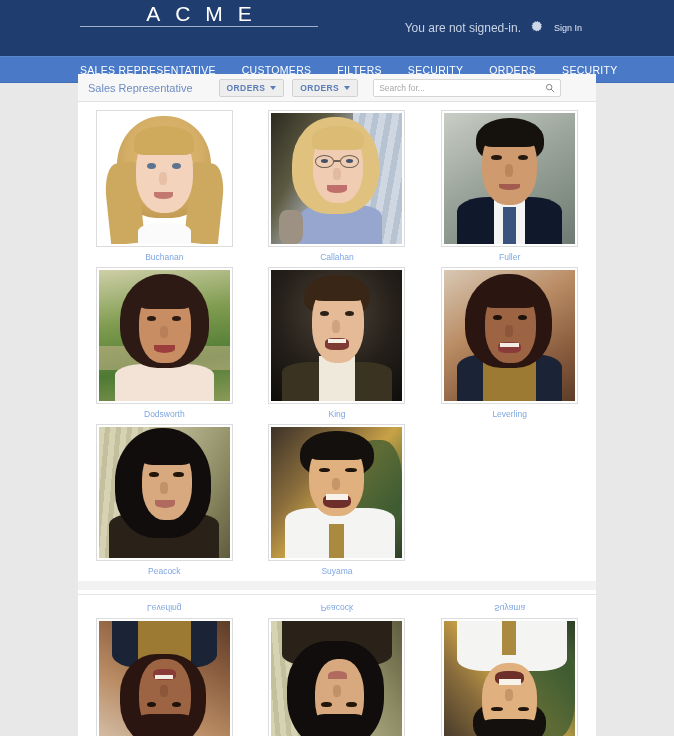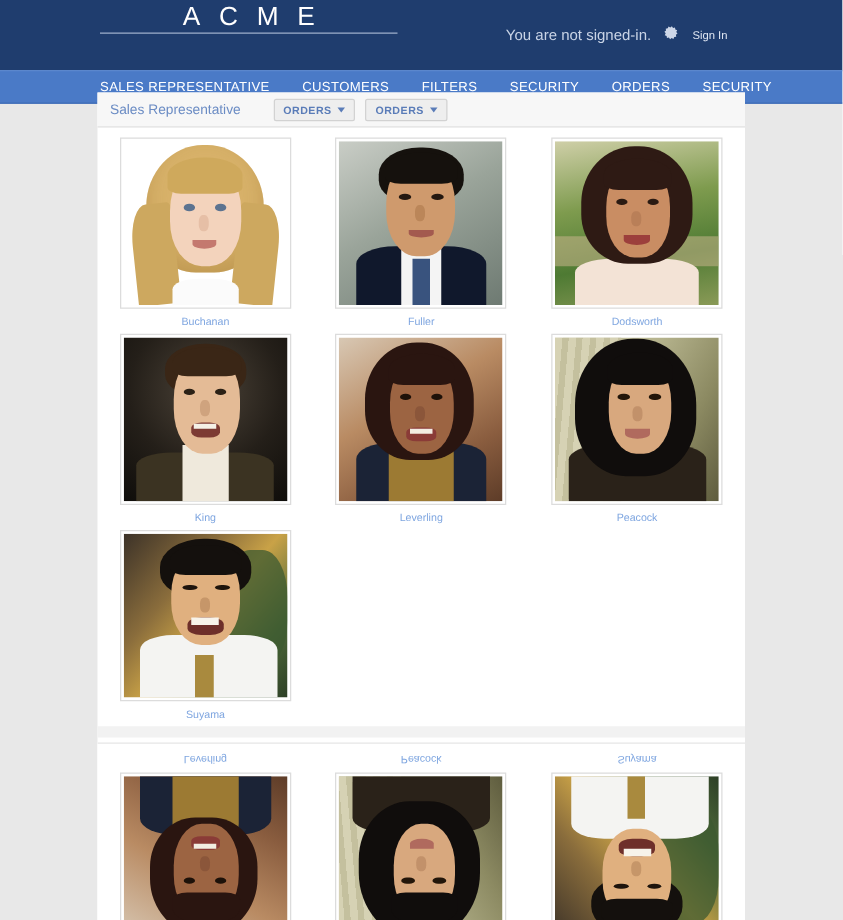--- a/index.html
+++ b/index.html
@@ -260,20 +260,29 @@
     <div class="tb-button">
       <span class="tb-button-label">ORDERS</span>
       <span class="caret"></span>
     </div>
 
     <div class="tb-button">
       <span class="tb-button-label">ORDERS</span>
       <span class="caret"></span>
     </div>
 
+    <div id="search-wrap">
+      <input id="search-input" type="text" placeholder="Search for..." style="">
+      <span>
+        <svg width="10" height="10" viewBox="0 0 24 24" fill="none" stroke="#8a8a8a" stroke-width="2.4">
+          <circle cx="10" cy="10" r="6.6"></circle>
+            <line x1="15" y1="15" x2="21.5" y2="21.5" stroke-linecap="round"></line>
+        </svg>
+      </span>
+    </div>
   </div>
 
   <div class="grid" id="main-grid">
       <div class="cell">
         <div class="card">
           <div class="photo">
             <div class="pt">
     <div class="bg" style="background:#ffffff"></div>
     <div class="el hair" style="left:14%;top:2%;width:72%;height:78%;background:#d8b26a;
          box-shadow:inset 0 -10px 18px rgba(150,110,40,.35)"></div>
@@ -283,20 +292,43 @@
     <div class="el" style="left:27%;top:10%;width:46%;height:22%;background:#cfa95c;border-radius:50% 50% 18% 18%"></div>
     <div class="el eye" style="left:37%;top:38%;width:7%;height:4.5%;background:#5c7390"></div>
     <div class="el eye" style="left:56%;top:38%;width:7%;height:4.5%;background:#5c7390"></div>
     <div class="el" style="left:46%;top:45%;width:6%;height:10%;background:#e6bfa6;border-radius:40%"></div>
     <div class="el mouth" style="left:42%;top:60%;width:15%;height:6%;background:#c4796f"></div>
     <div class="el" style="left:30%;top:84%;width:40%;height:16%;background:#fbfbfb;border-radius:40% 40% 0 0"></div>
             </div>
           </div>
         </div>
         <a class="name-label" href="#">Buchanan</a>
+      </div>
+      <div class="cell">
+        <div class="card">
+          <div class="photo">
+            <div class="pt">
+    <div class="bg" style="background:linear-gradient(120deg,#2b2a20 0%,#5d5a42 28%,#b9c2cf 55%,#dfe4ec 100%)"></div>
+    <div class="el" style="left:62%;top:0;width:38%;height:100%;background:repeating-linear-gradient(100deg,#cfd7e2 0 7px,#b8c3d2 7px 13px)"></div>
+    <div class="el" style="left:22%;top:70%;width:62%;height:30%;background:#97a6cf;border-radius:30% 30% 0 0"></div>
+    <div class="el hair" style="left:16%;top:3%;width:66%;height:74%;background:#e0c27e"></div>
+    <div class="el face" style="left:32%;top:13%;width:38%;height:56%;background:#f0cdb2"></div>
+    <div class="el" style="left:31%;top:10%;width:40%;height:18%;background:#dcbb74;border-radius:50% 50% 20% 20%"></div>
+    <div class="el" style="left:33%;top:32%;width:15%;height:10%;border:1.4px solid #6d6253;border-radius:50%"></div>
+    <div class="el" style="left:52%;top:32%;width:15%;height:10%;border:1.4px solid #6d6253;border-radius:50%"></div>
+    <div class="el" style="left:48%;top:36%;width:4%;height:1.4px;background:#6d6253"></div>
+    <div class="el eye" style="left:38%;top:35%;width:5%;height:3%;background:#41536b"></div>
+    <div class="el eye" style="left:57%;top:35%;width:5%;height:3%;background:#41536b"></div>
+    <div class="el" style="left:47%;top:42%;width:6%;height:9%;background:#e2baa0;border-radius:40%"></div>
+    <div class="el mouth" style="left:42%;top:55%;width:16%;height:6%;background:#c06f6c"></div>
+    <div class="el" style="left:6%;top:74%;width:18%;height:26%;background:#9c9182;border-radius:30%"></div>
+            </div>
+          </div>
+        </div>
+        <a class="name-label" href="#">Callahan</a>
       </div>
       <div class="cell">
         <div class="card">
           <div class="photo">
             <div class="pt">
     <div class="bg" style="background:linear-gradient(150deg,#c9cdc6 0%,#9aa49a 45%,#6e7a72 100%)"></div>
     <div class="el" style="left:10%;top:64%;width:80%;height:36%;background:#10182c;border-radius:30% 30% 0 0"></div>
     <div class="el" style="left:38%;top:62%;width:24%;height:38%;background:#f4f4f4"></div>
     <div class="el" style="left:45%;top:72%;width:10%;height:28%;background:#39537e"></div>
     <div class="el hair" style="left:24%;top:4%;width:52%;height:34%;background:#15110d"></div>

